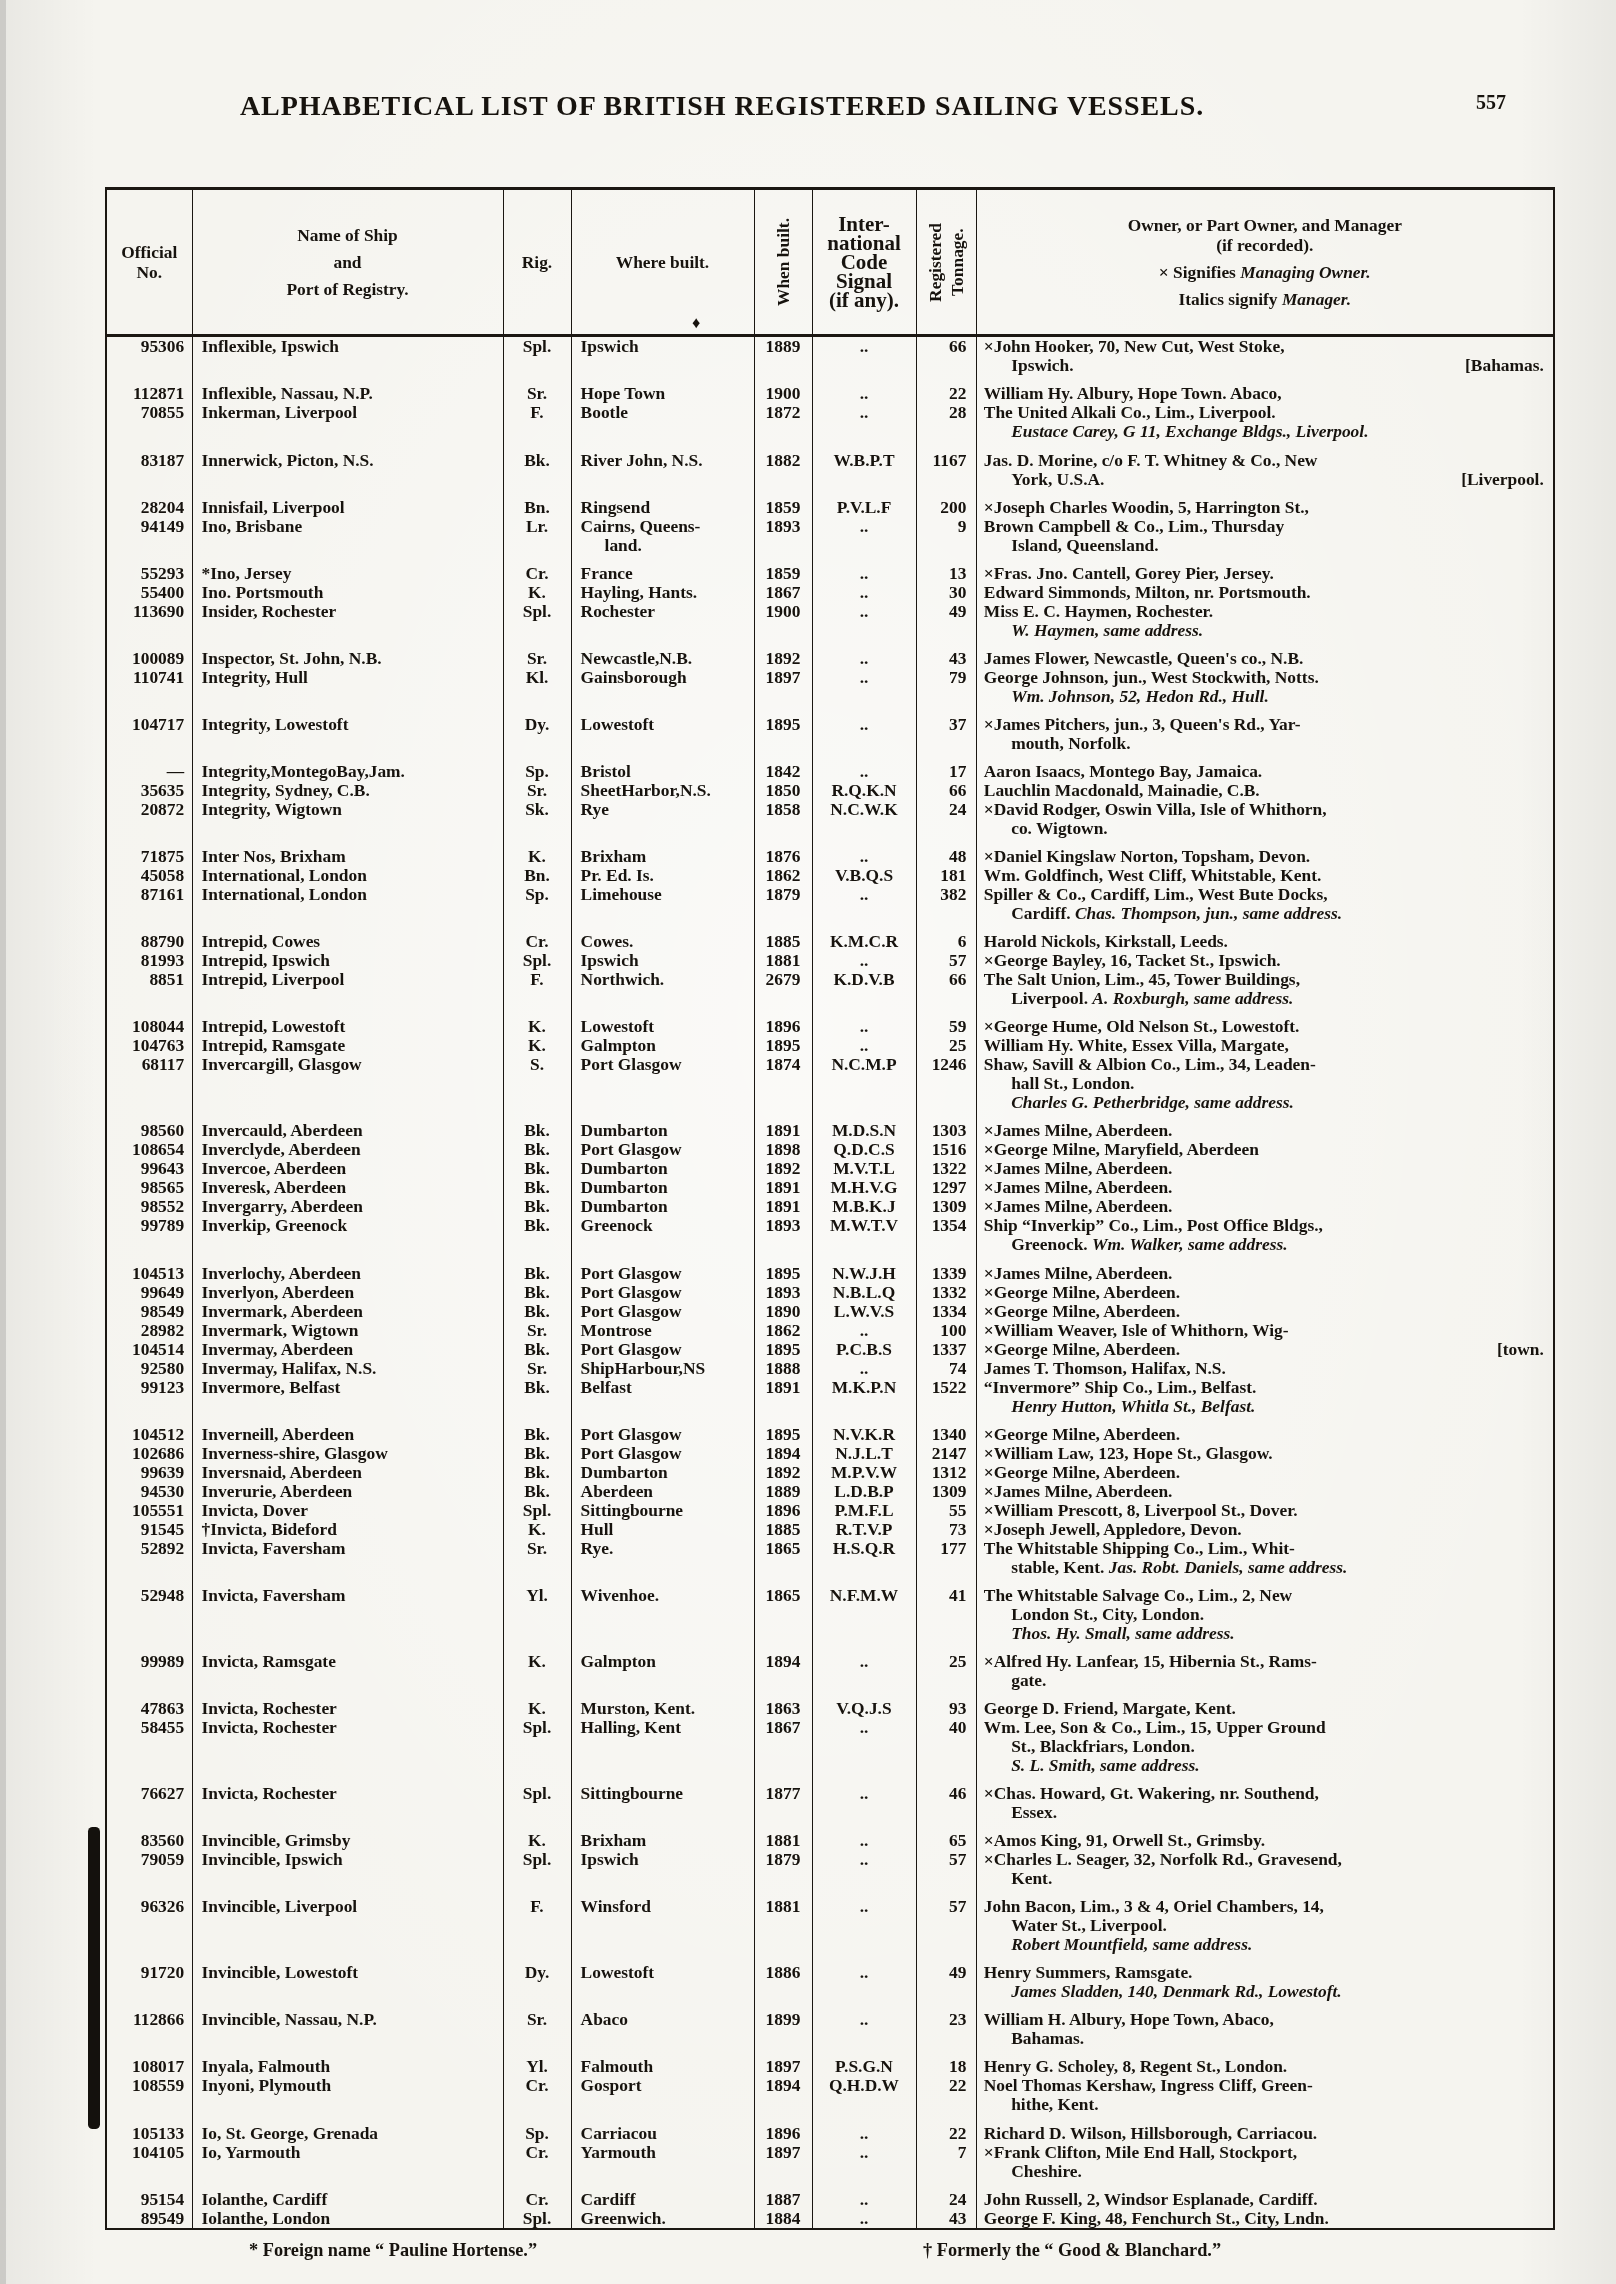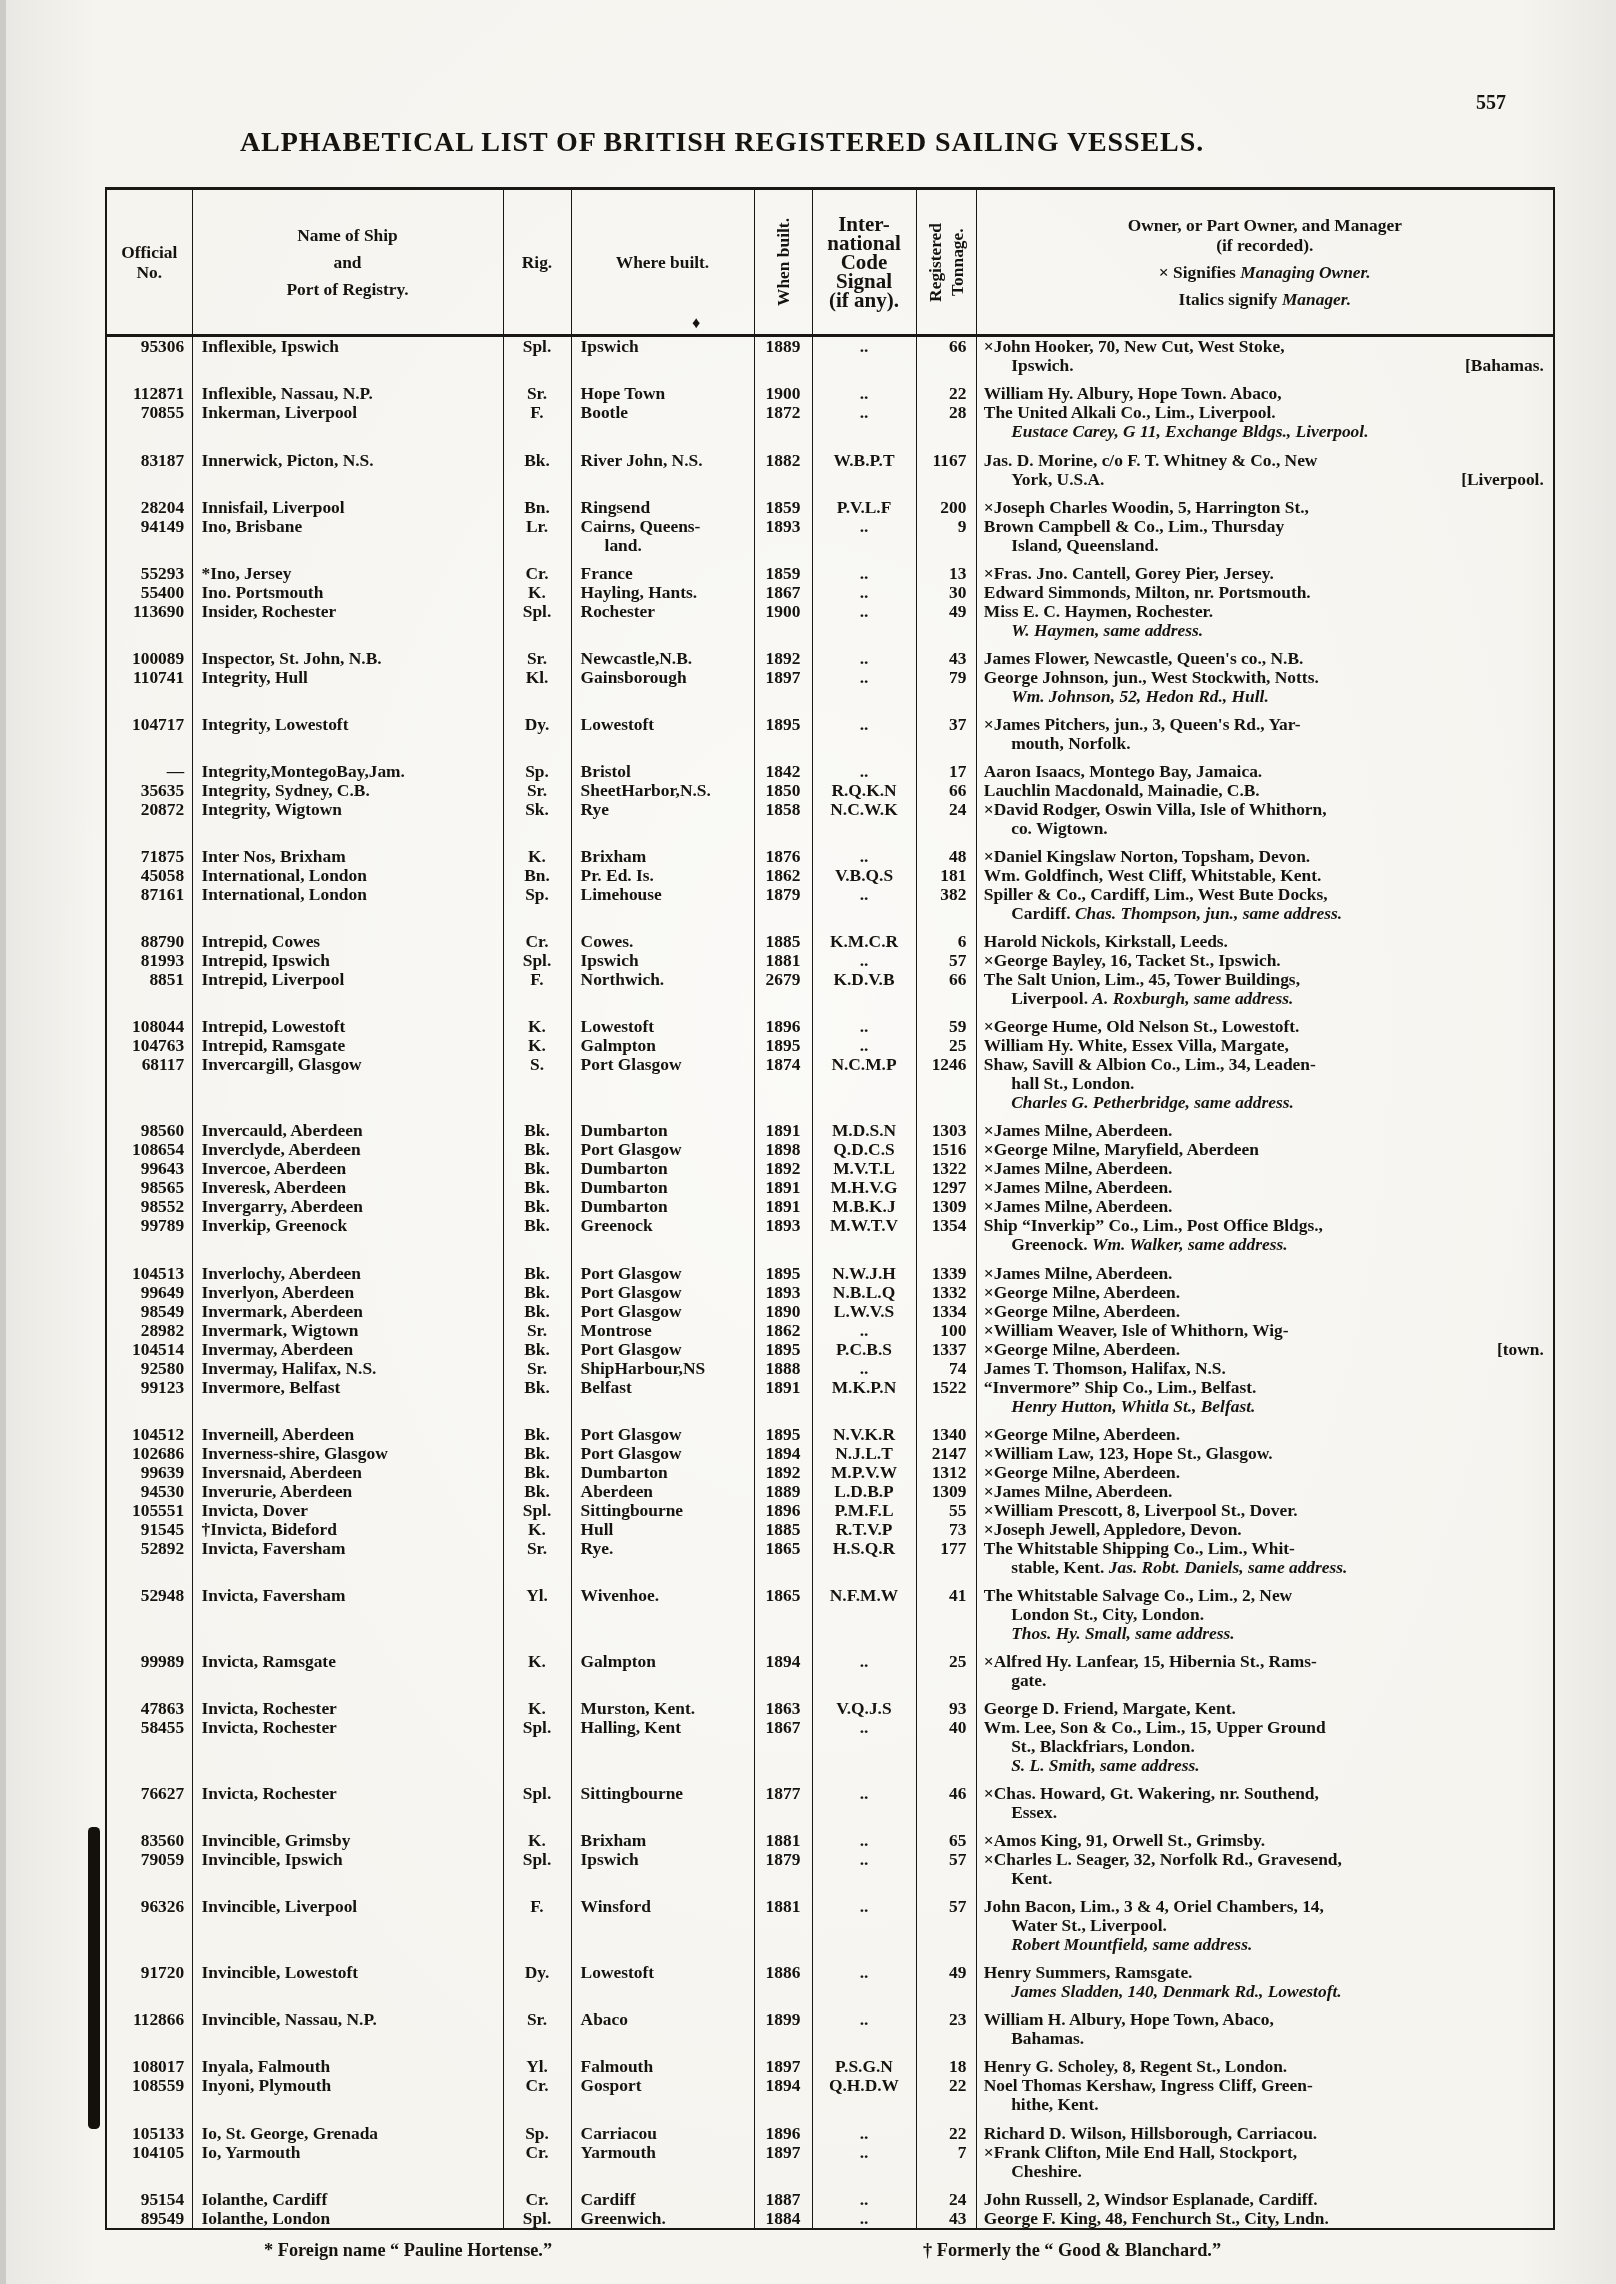--- a/index.html
+++ b/index.html
@@ -8,21 +8,21 @@
     background:#f5f4ef;
     font-family:"Liberation Serif","DejaVu Serif",serif;
     color:#17130e;
   }
   
   .paper{position:absolute;inset:0;
     background:
       radial-gradient(ellipse at 50% 45%, rgba(255,255,255,.55), rgba(0,0,0,0) 70%),
       linear-gradient(90deg, rgba(0,0,0,.05), rgba(0,0,0,0) 6%, rgba(0,0,0,0) 94%, rgba(0,0,0,.05));
   }
-  .title-row{position:absolute;top:90px;left:174px;width:1096px;text-align:center;margin-top:36px;}
+  .title-row{position:absolute;top:90px;left:174px;width:1096px;text-align:center;}
   .page-title{font-size:28px;font-weight:bold;letter-spacing:0.9px;white-space:nowrap;}
   .page-number{position:absolute;top:91px;right:110px;font-size:20px;font-weight:bold;}
 
   .table-wrap{position:absolute;top:187px;left:105px;width:1448px;}
   table{border-collapse:collapse;table-layout:fixed;width:100%;}
   table{border:2.7px solid #1b1712;border-top-width:3.7px;border-bottom-width:2.7px;}
   th,td{border-left:1.8px solid #1b1712;vertical-align:top;padding:0;}
   th:first-child,td:first-child{border-left:none;}
   thead th{
     border-bottom:3.7px solid #1b1712;height:137px;vertical-align:middle;
@@ -42,21 +42,21 @@
   .owner-line.cont{padding-left:27.4px;}
   .where-line.cont{padding-left:24px;}
   .it{font-style:italic;}
   .rt{float:right;padding-right:5.5px;margin-left:40px;}
   .vert{writing-mode:vertical-rl;transform:rotate(180deg);margin:0 auto;white-space:nowrap;
         font-size:17.4px;line-height:22px;}
   .hdr-sub{font-size:21px;line-height:19px;}
   .hdr-gap{height:7.3px;}
   .ornament{position:absolute;top:126px;left:587px;font-size:16.4px;}
   .footnotes{position:absolute;top:2240px;left:0;width:1616px;font-size:18.3px;font-weight:bold;}
-  .footnote-left{position:absolute;left:264px;white-space:nowrap;}
+  .footnote-left{position:absolute;left:249px;white-space:nowrap;}
   .footnote-right{position:absolute;left:923px;white-space:nowrap;}
   .scan-blob{position:absolute;left:88px;top:1827px;width:12px;height:302px;
              background:#14110d;border-radius:4.6px;}
   .scan-edge{position:absolute;left:0;top:0;width:5.5px;height:2284px;background:rgba(0,0,0,.12);}
 </style>
 </head>
 <body>
 
 <div class="paper"></div>
 <div class="scan-edge"></div>

